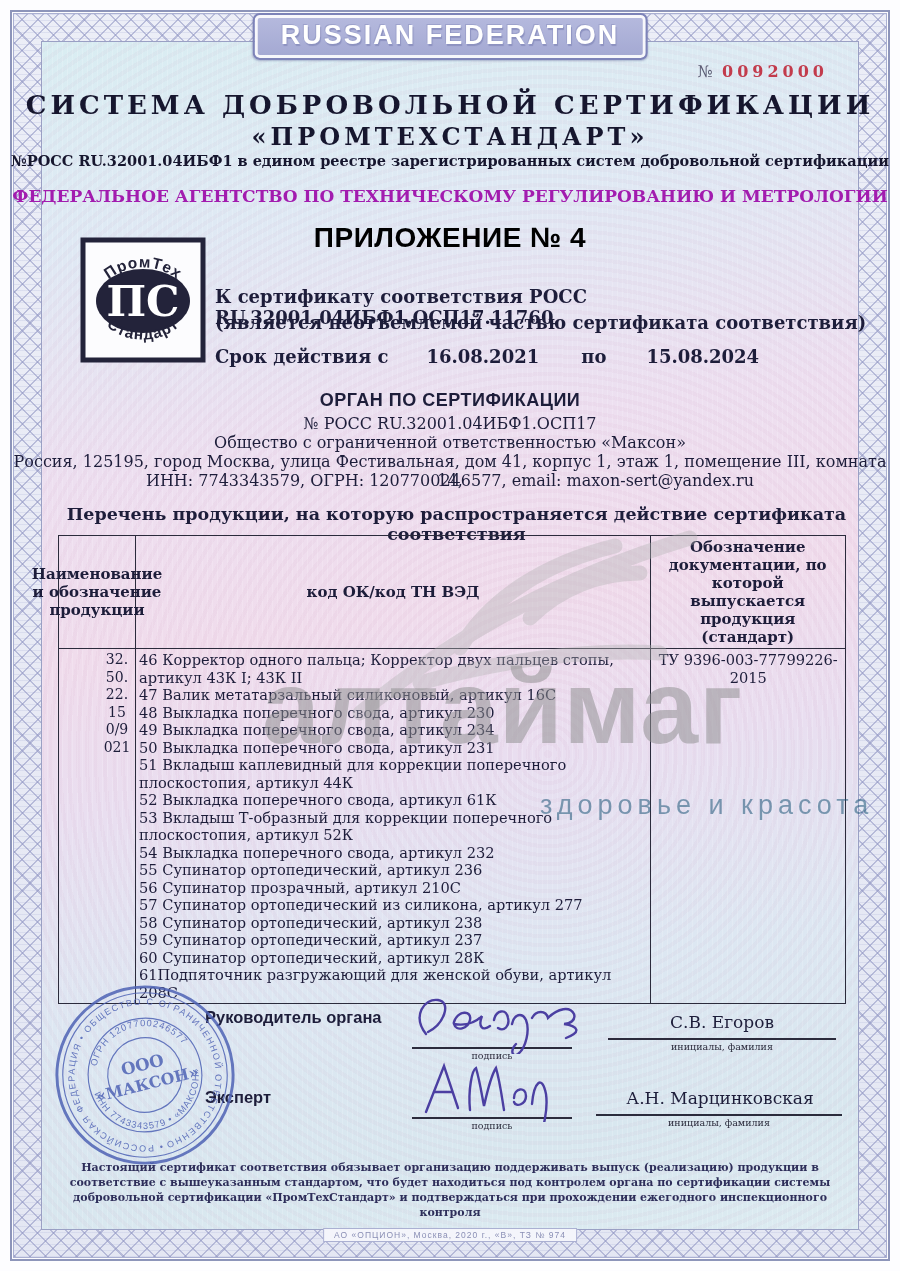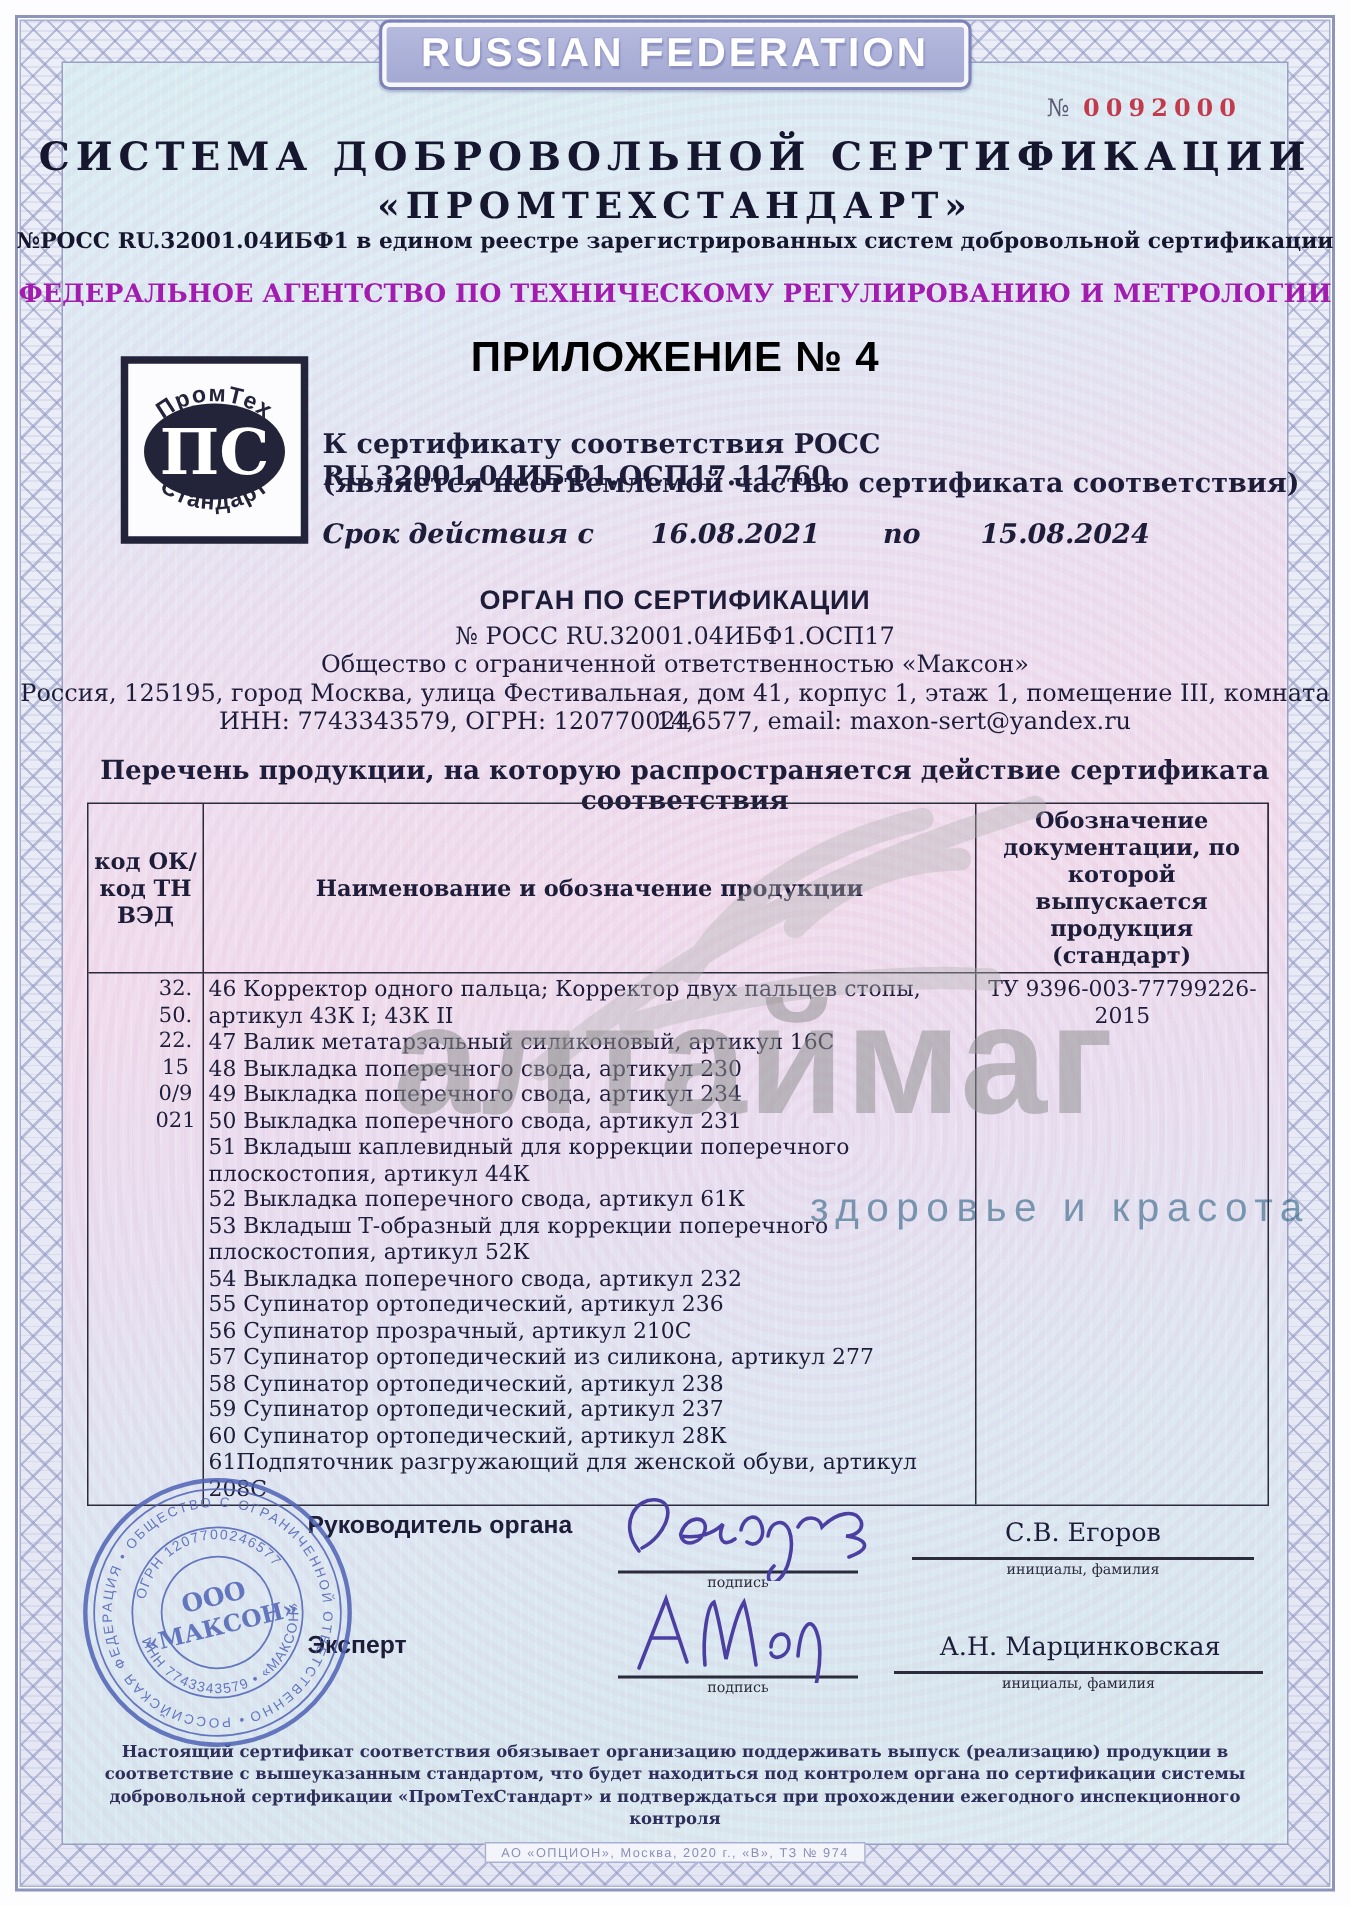--- a/index.html
+++ b/index.html
@@ -44,21 +44,21 @@
   .title2 { top:122px; font-weight:bold; font-size:24px; letter-spacing:4px; color:#16162e; }
   .registry { top:152px; font-weight:bold; font-size:14.5px; color:#16162e; }
   .agency { top:186px; font-weight:bold; font-size:17px; color:#a21caf; }
 
   .appendix { top:222px; font-family:"Liberation Sans", sans-serif; font-weight:800; font-size:28px; color:#000000; letter-spacing:.5px; }
 
   .logo { top:237px; left:80px; width:126px; height:126px; }
 
   .certline1 { top:286px; left:215px; font-weight:bold; font-size:18px; }
   .certline2 { top:312px; left:215px; font-weight:bold; font-size:18px; }
-  .validity  { top:346px; left:215px; font-weight:bold; font-size:18px;font-style:italic; }
+  .validity  { top:346px; left:215px; font-weight:bold; font-size:18px; }
   .validity .gap1 { margin-left:38px; } .validity .gap2 { margin-left:42px; } .validity .gap3 { margin-left:40px; }
 
   .orghdr   { top:390px; font-family:"Liberation Sans", sans-serif; font-weight:700; font-size:18px; letter-spacing:.5px; }
   .orgnum   { top:414px; font-size:16px; }
   .orgname  { top:433px; font-size:16px; }
   .orgaddr  { top:452px; font-size:16px; }
   .orgcont  { top:471px; font-size:16px;text-align:center; }
 
   .listtitle { top:504px; font-weight:bold; font-size:17.5px;padding-left:13px; }
 
@@ -147,22 +147,22 @@
 
   <div class="abs center orghdr">ОРГАН ПО СЕРТИФИКАЦИИ</div>
   <div class="abs center orgnum">№ РОСС RU.32001.04ИБФ1.ОСП17</div>
   <div class="abs center orgname">Общество с ограниченной ответственностью «Максон»</div>
   <div class="abs center orgaddr">Россия, 125195, город Москва, улица Фестивальная, дом 41, корпус 1, этаж 1, помещение III, комната 14,</div>
   <div class="abs center orgcont">ИНН: 7743343579, ОГРН: 1207700246577, email: maxon-sert@yandex.ru</div>
 
   <div class="abs center listtitle">Перечень продукции, на которую распространяется действие сертификата соответствия</div>
 
   <div class="abs ptable">
+    <div class="cell hdr">Наименование и обозначение продукции</div>
     <div class="cell hdr">код ОК/код ТН ВЭД</div>
-    <div class="cell hdr">Наименование и обозначение продукции</div>
     <div class="cell hdr">Обозначение документации, по которой выпускается продукция (стандарт)</div>
     <div class="cell bodycell codecell">32.50.22.150/9021</div>
     <div class="cell bodycell products">
         <div>46 Корректор одного пальца; Корректор двух пальцев стопы, артикул 43К I; 43К II</div>
         <div>47 Валик метатарзальный силиконовый, артикул 16С</div>
         <div>48 Выкладка поперечного свода, артикул 230</div>
         <div>49 Выкладка поперечного свода, артикул 234</div>
         <div>50 Выкладка поперечного свода, артикул 231</div>
         <div>51 Вкладыш каплевидный для коррекции поперечного плоскостопия, артикул 44К</div>
         <div>52 Выкладка поперечного свода, артикул 61К</div>

